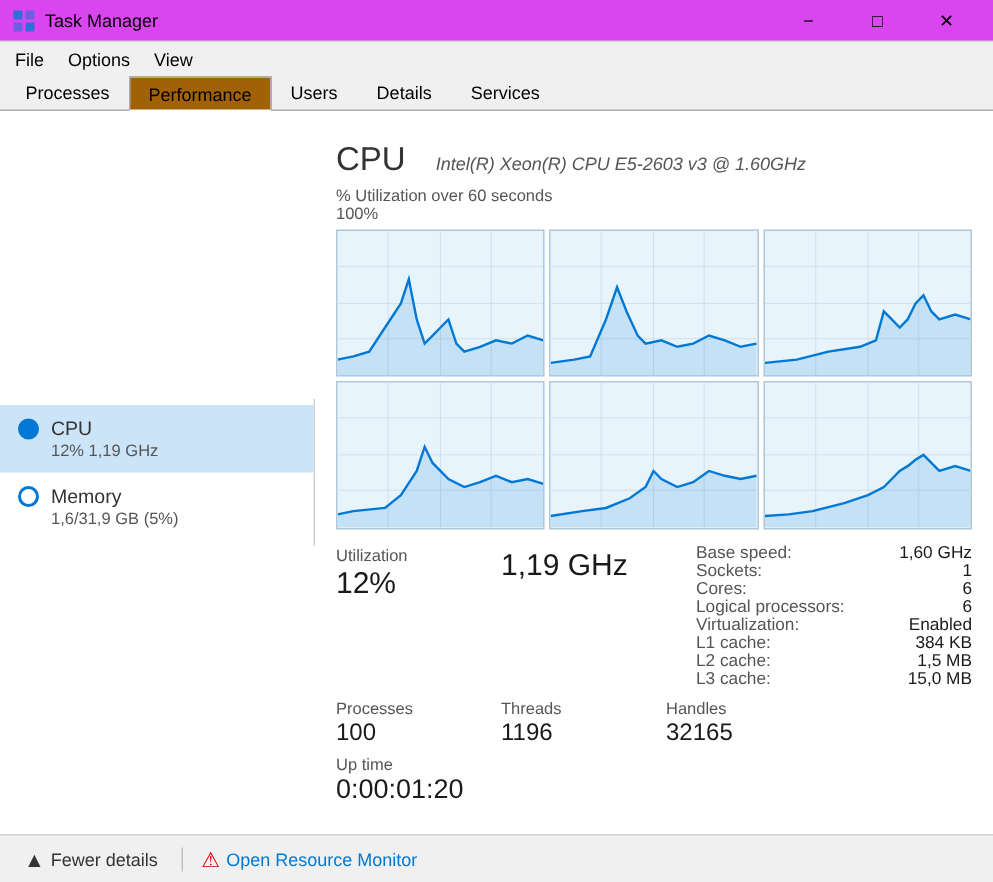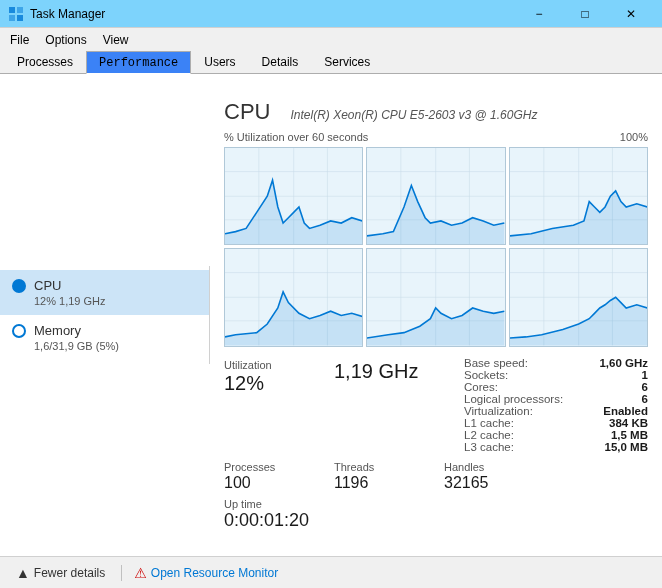--- a/index.html
+++ b/index.html
@@ -7,21 +7,21 @@
       font-family: 'Segoe UI', Tahoma, Geneva, Verdana, sans-serif;
       font-size: 12px;
       background: #f0f0f0;
       width: 662px;
       height: 588px;
       overflow: hidden;
     }
 
     
     .title-bar {
-      background: #7dd3fc;
+      background: #d946ef;
       display: flex;
       align-items: center;
       justify-content: space-between;
       padding: 4px 8px;
       height: 28px;
       border-bottom: 1px solid #d0d0d0;
       gap: 38px;
     }
     .title-bar-left {
       display: flex;
@@ -81,25 +81,24 @@
       border: 1px solid transparent;
       border-bottom: none;
       cursor: pointer;
       font-size: 12px;
       height: 23px;
       display: flex;
       align-items: center;
       background: transparent;
     }
     .tab.active {
-      background: #3b82f6;
+      background: #a16207;
       border-color: #adadad;
       border-bottom: 1px solid white;
       margin-bottom: -1px;
-      font-family: Liberation Mono, monospace;
     }
 
     
     .main-content {
       display: flex;
       height: calc(588px - 28px - 20px - 26px - 32px);
       background: white;
       align-items: center;
     }
 
@@ -166,20 +165,21 @@
       font-size: 12px;
       color: #555;
       font-style: italic;
     }
     .util-label {
       font-size: 11px;
       color: #555;
       margin-bottom: 4px;
       display: flex;
       justify-content: space-between;
+      flex-direction: column;
     }
 
     
     .cpu-graphs {
       display: grid;
       grid-template-columns: repeat(3, 1fr);
       grid-template-rows: repeat(2, 1fr);
       gap: 3px;
       height: 200px;
       margin-bottom: 10px;
@@ -214,21 +214,21 @@
       display: flex;
       justify-content: space-between;
       font-size: 11.5px;
     }
     .right-stat-key {
       color: #555;
       min-width: 120px;
     }
     .right-stat-val {
       color: #1a1a1a;
-      font-weight: 700;
+      font-weight: 400;
     }
     .right-stat-val.bold {
       color: #1a1a1a;
     }
 
     .uptime-section {
       margin-top: 4px;
     }
     .uptime-label {
       font-size: 11px;

